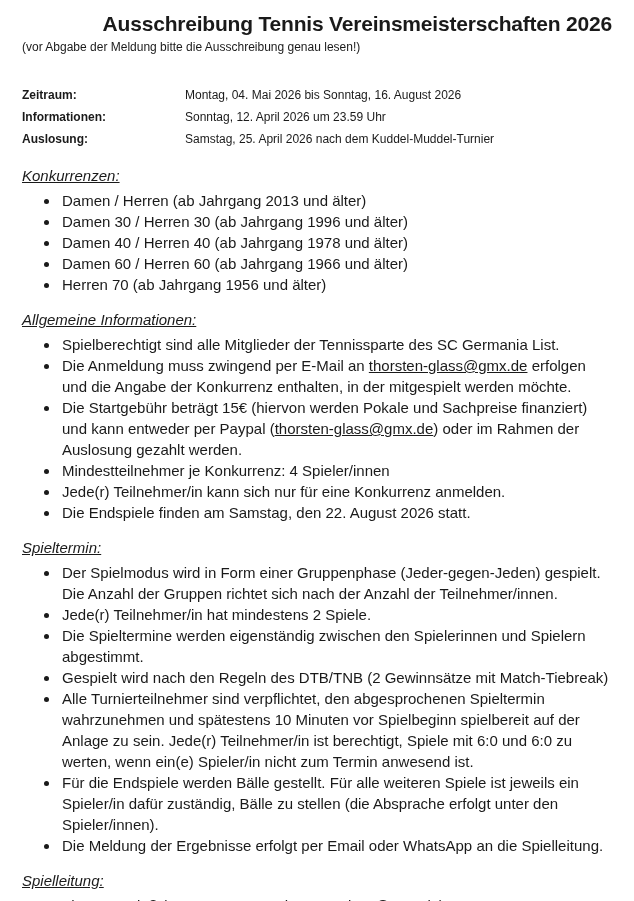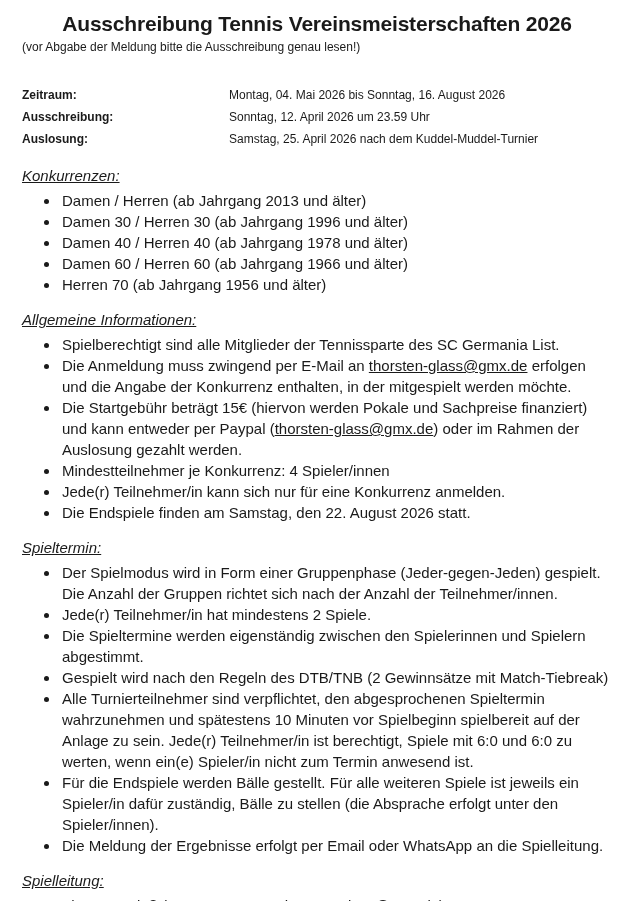--- a/index.html
+++ b/index.html
@@ -9,36 +9,36 @@
     height: 901px;
     overflow: hidden;
     font-family: "Liberation Sans", "DejaVu Sans", sans-serif;
     color: #1a1a1a;
   }
   .page { padding: 11px 22px 0 22px; }
 
   .title {
     font-size: 21px;
     font-weight: bold;
-    text-align: center;
+    text-align: right;
     white-space: nowrap;
     letter-spacing: -0.2px;
     line-height: 26px;
   }
   .subtitle {
     font-size: 12px;
     text-align: left;
     margin-top: 3px;
     line-height: 15px;
   }
 
   .info { margin-top: 29px; }
   .info-row { display: flex; font-size: 12px; line-height: 22px; }
   .info-label { flex: 0 0 163px; font-weight: bold; }
-  .info-value { flex: 1; margin-left: 44px; }
+  .info-value { flex: 1; }
 
   .sections { margin-top: 16px; }
   .section { margin-top: 15px; }
   .section-heading {
     font-size: 15px;
     font-style: italic;
     text-decoration: underline;
     line-height: 20px;
     margin-top: 9px;
   }
@@ -65,21 +65,21 @@
 <div class="page">
   <div class="title">Ausschreibung Tennis Vereinsmeisterschaften 2026</div>
   <div class="subtitle">(vor Abgabe der Meldung bitte die Ausschreibung genau lesen!)</div>
 
   <div class="info">
       <div class="info-row">
         <div class="info-label">Zeitraum:</div>
         <div class="info-value">Montag, 04. Mai 2026 bis Sonntag, 16. August 2026</div>
       </div>
       <div class="info-row">
-        <div class="info-label">Ausschreibung:</div>
+        <div class="info-label">Informationen:</div>
         <div class="info-value">Sonntag, 12. April 2026 um 23.59 Uhr</div>
       </div>
       <div class="info-row">
         <div class="info-label">Auslosung:</div>
         <div class="info-value">Samstag, 25. April 2026 nach dem Kuddel-Muddel-Turnier</div>
       </div>
     </div>
 
   <div class="sections">
       <section class="section">

